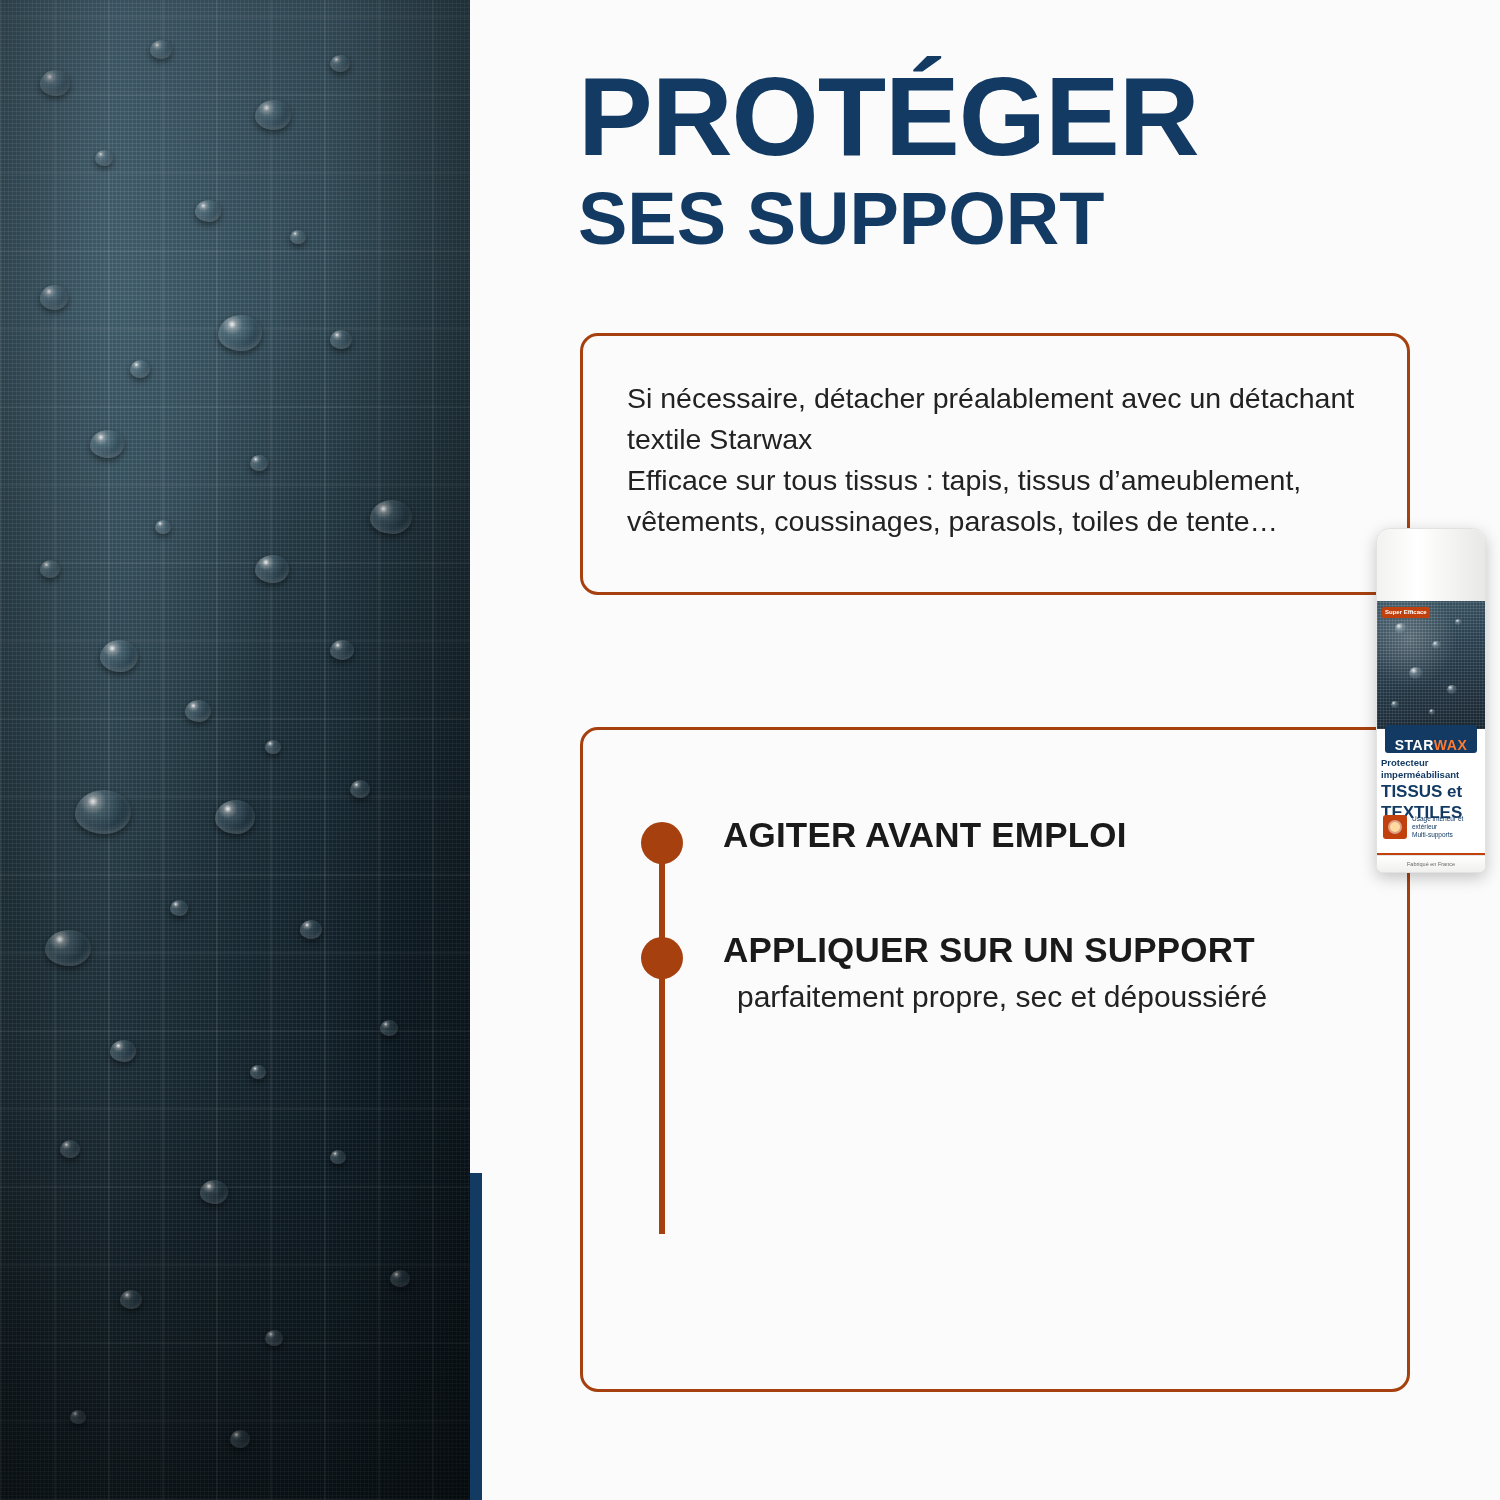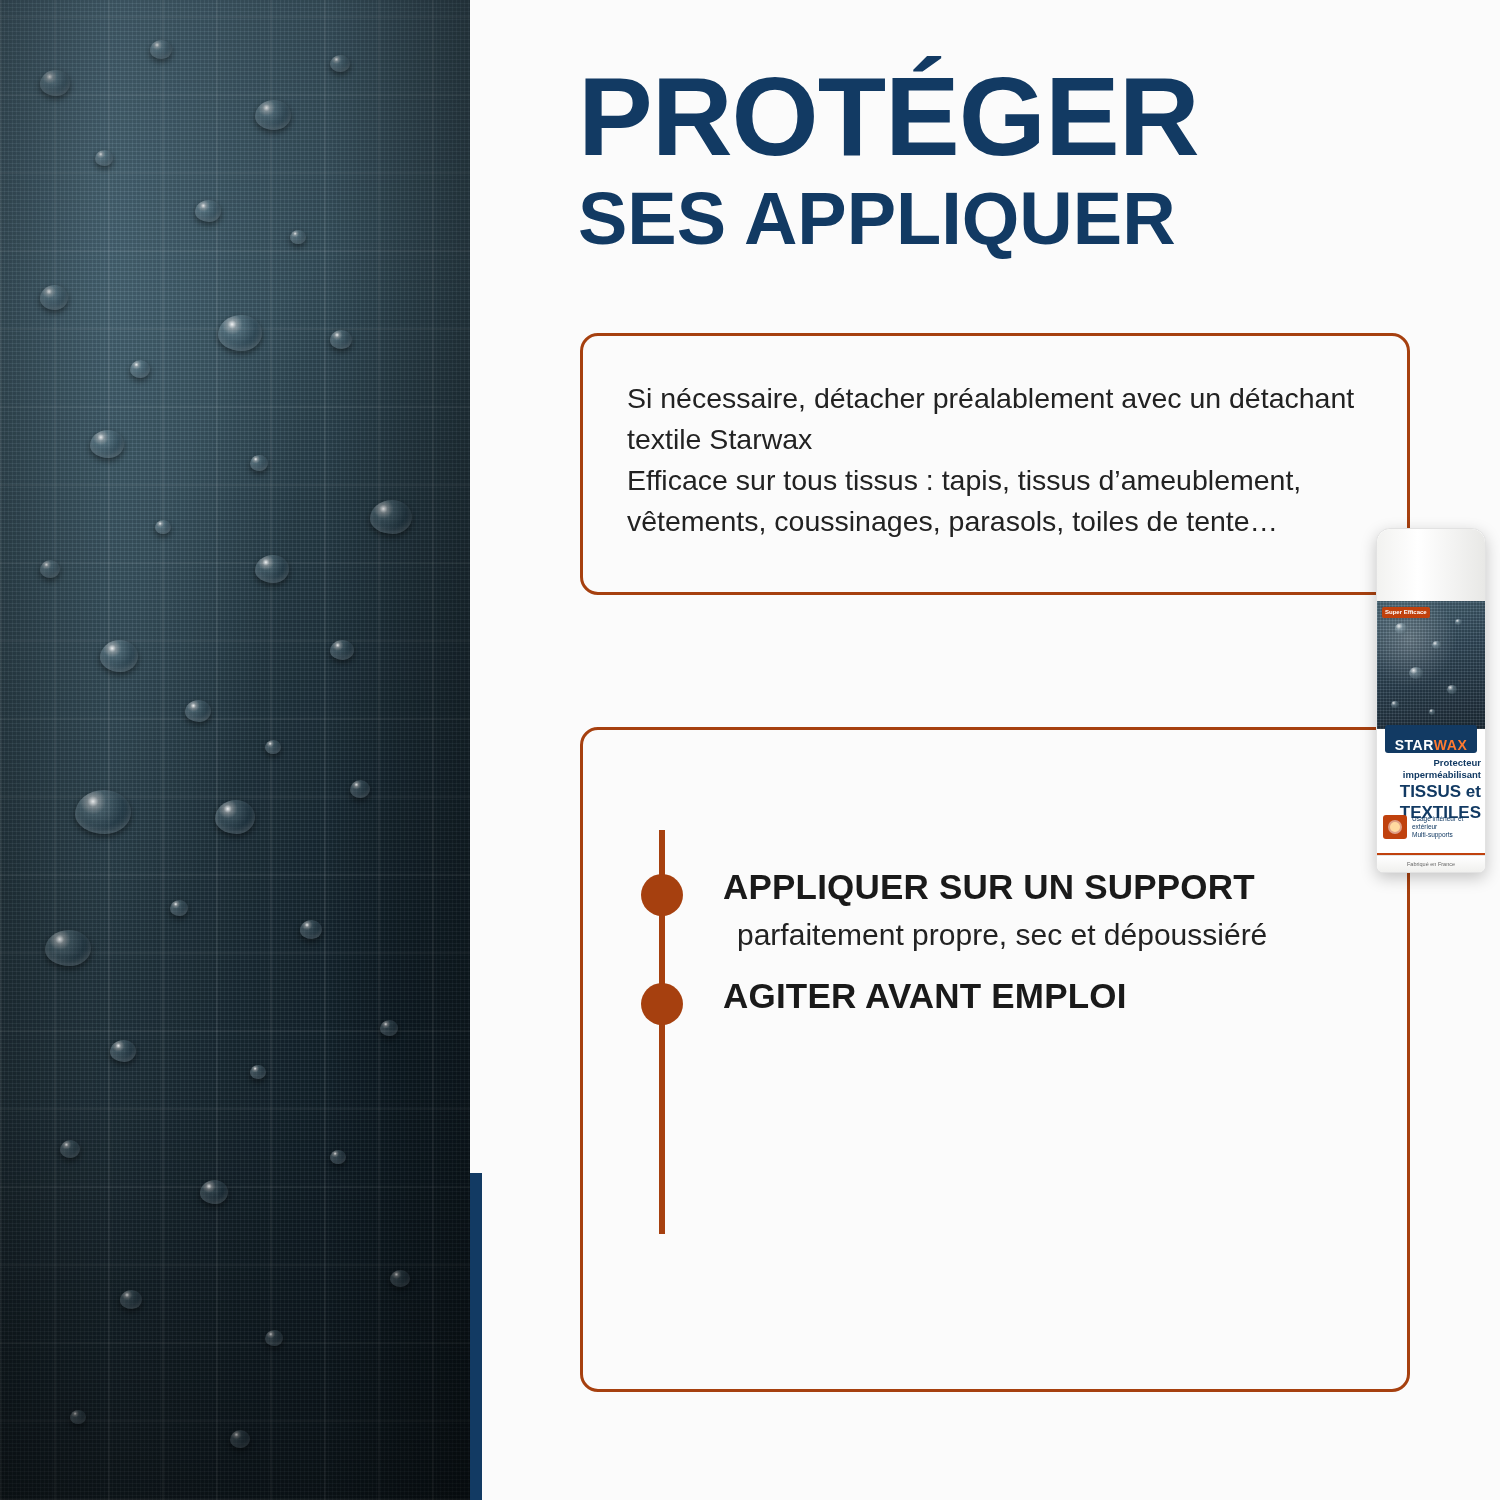--- a/index.html
+++ b/index.html
@@ -262,21 +262,21 @@
     letter-spacing: 0.5px;
     display: flex;
     align-items: flex-end;
     justify-content: center;
   }
   .can-logo .w { color: #ff7a30; }
   .can-label {
     position: absolute;
     left: 4px; right: 4px;
     top: 228px;
-    text-align: right;
+    text-align: left;
     color: #123a63;
     font-size: 9.5px;
     line-height: 1.25;
     font-weight: bold;
   }
   .can-label .big { font-size: 17px; }
   .can-bottom {
     position: absolute;
     left: 6px; right: 6px;
     top: 286px;
@@ -375,41 +375,41 @@
 
     <div class="vignette"></div>
   </div>
 
   <div class="divider"></div>
 
   <div class="right-panel">
 
     <div class="heading">
       <div class="line1">PROTÉGER</div>
-      <div class="line2">SES APPLIQUER</div>
+      <div class="line2">SES SUPPORT</div>
     </div>
 
     <div class="info-box">
       <p class="info-text">Si nécessaire, détacher préalablement avec un détachant textile Starwax</p>
       <p class="info-text">Efficace sur tous tissus : tapis, tissus d’ameublement, vêtements, coussinages, parasols, toiles de tente…</p>
     </div>
 
     <div class="steps-box">
       <div class="steps-inner">
         <div class="timeline"></div>
 
+        <div class="step step-1">
+          <span class="step-dot"></span>
+          <div class="step-title">AGITER AVANT EMPLOI</div>
+        </div>
+
         <div class="step step-2">
           <span class="step-dot"></span>
           <div class="step-title">APPLIQUER SUR UN SUPPORT</div>
           <div class="step-sub">parfaitement propre, sec et dépoussiéré</div>
-        </div>
-
-        <div class="step step-1">
-          <span class="step-dot"></span>
-          <div class="step-title">AGITER AVANT EMPLOI</div>
         </div>
 
 
       </div>
     </div>
 
     <div class="product">
       <div class="can">
         <div class="can-cap"></div>
         <div class="can-photo">

